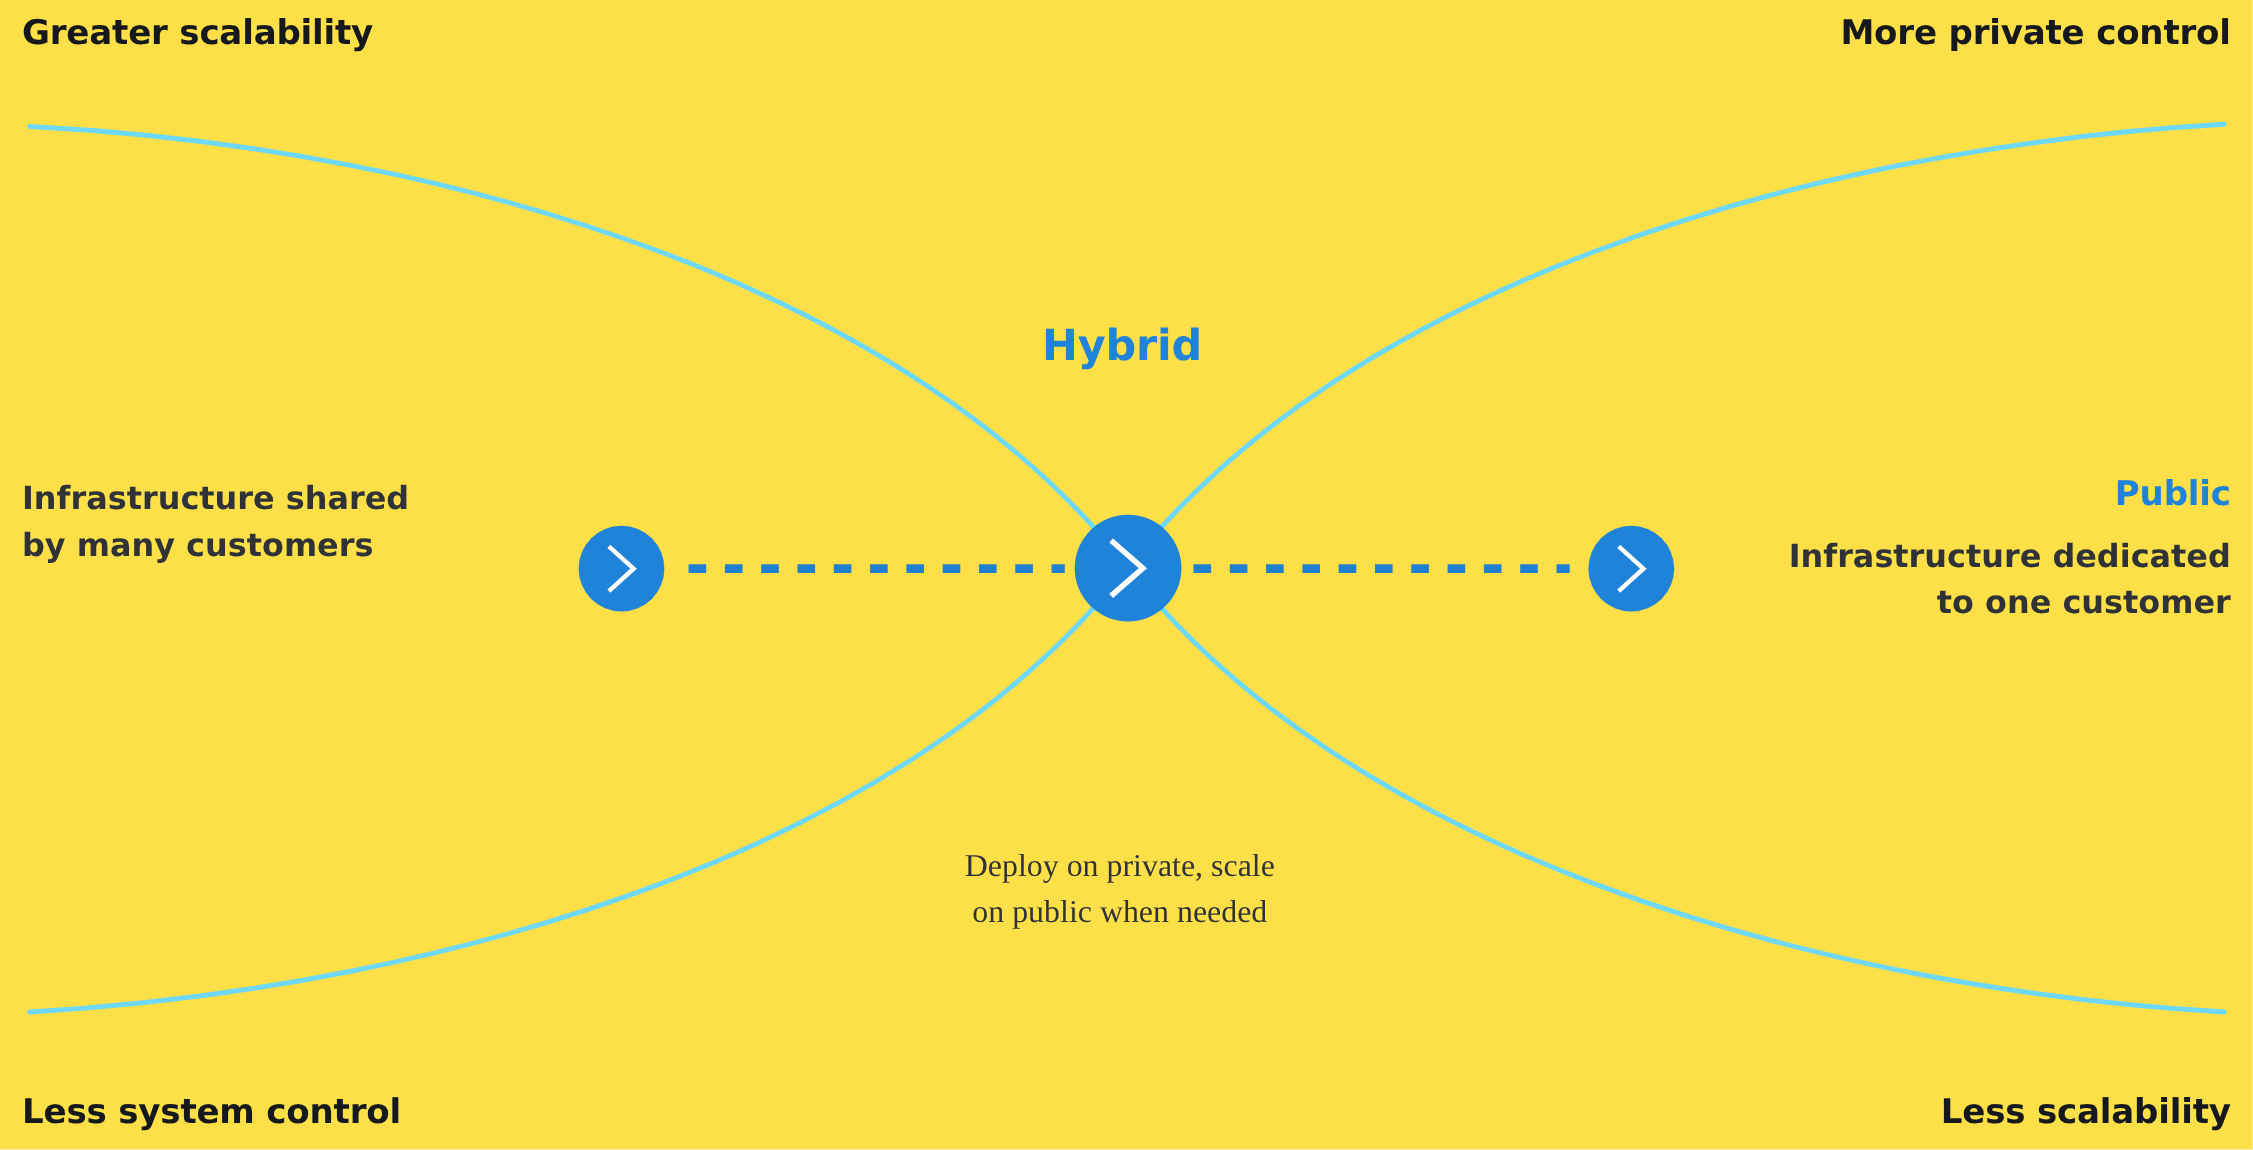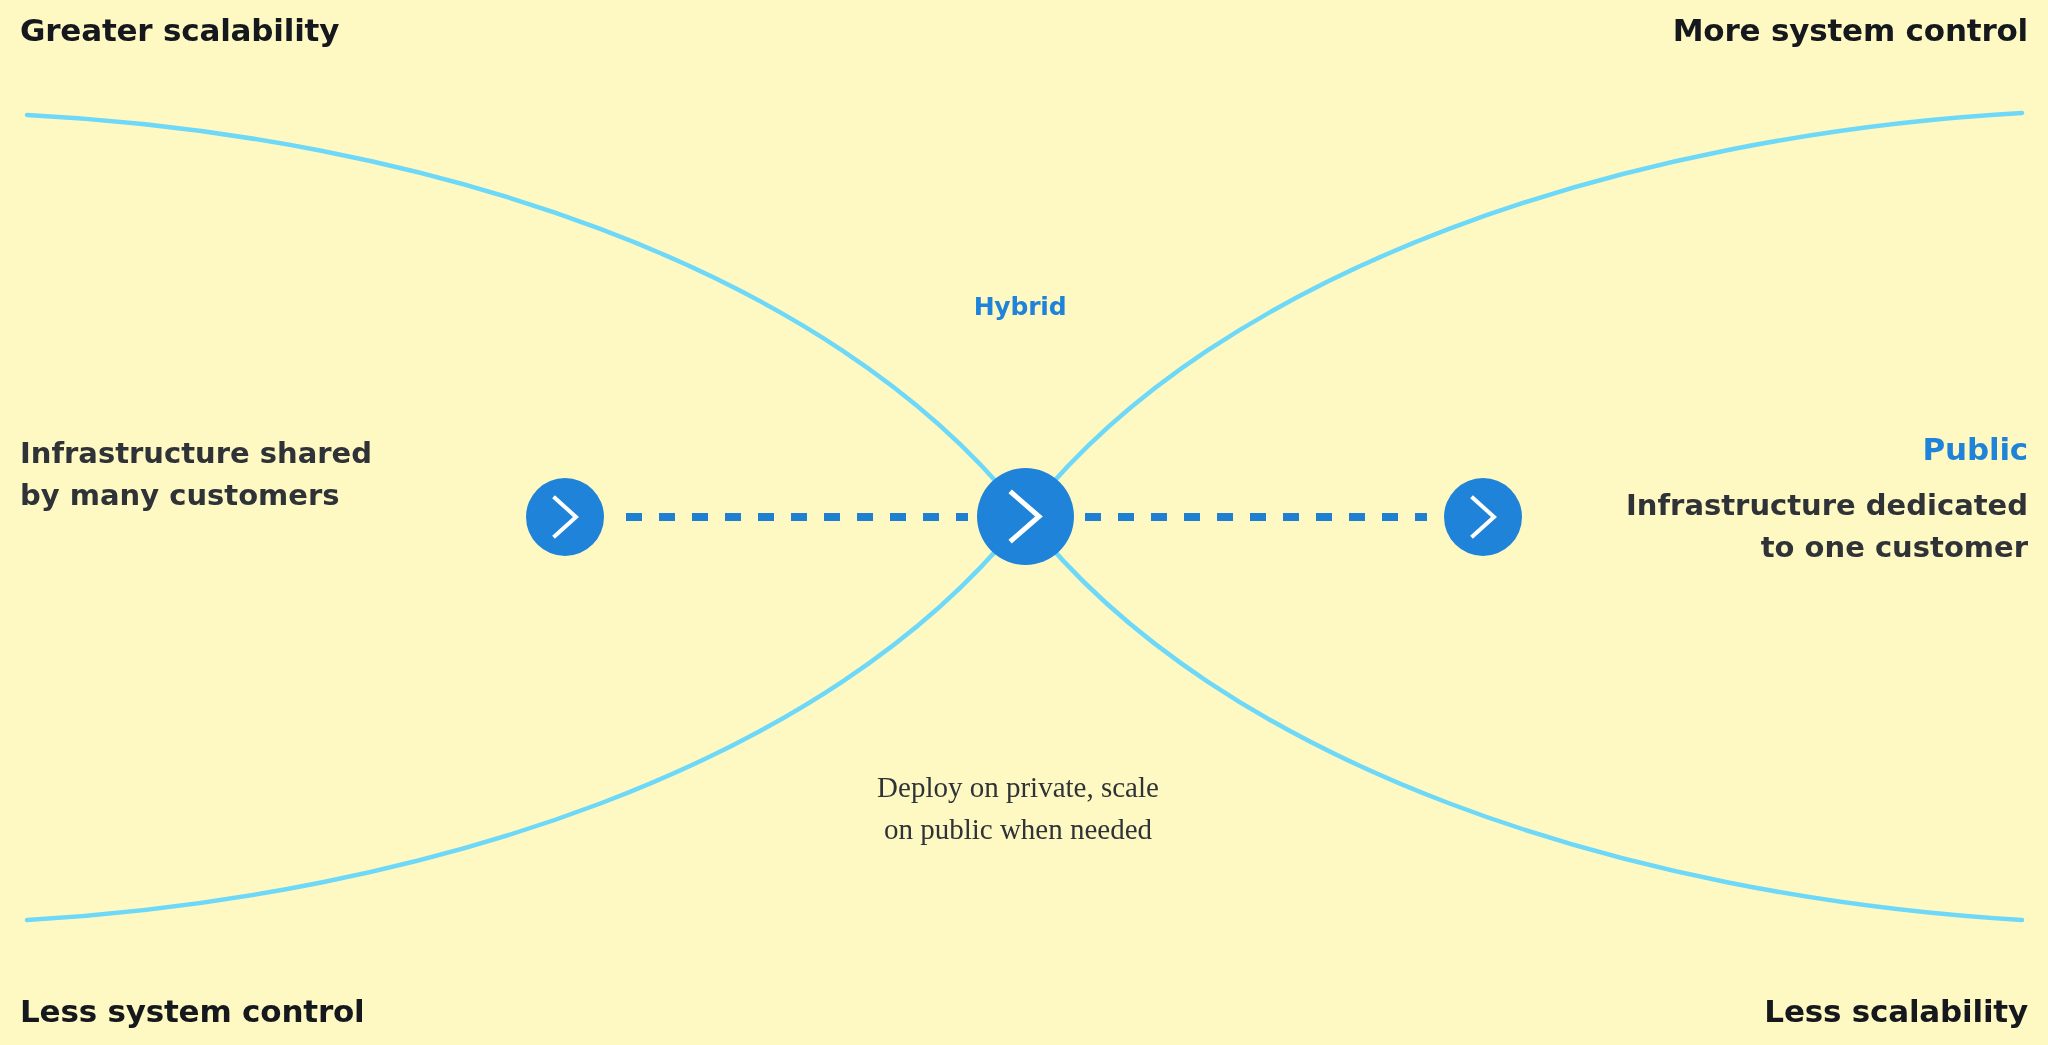--- a/index.html
+++ b/index.html
@@ -8,21 +8,21 @@
     padding: 0;
     background: #ffffff;
   }
   body {
     font-family: "DejaVu Sans", sans-serif;
   }
   #stage {
     position: relative;
     width: 2048px;
     height: 1045px;
-    background: #fef9c3;
+    background: #fde047;
     overflow: hidden;
   }
   .curves {
     position: absolute;
     left: 0;
     top: 0;
     width: 2048px;
     height: 1045px;
     pointer-events: none;
   }
@@ -64,21 +64,21 @@
   }
   .side-desc div { white-space: nowrap; }
 
   .hybrid-title {
     position: absolute;
     left: 0;
     right: 0;
     top: 292px;
     text-align: center;
     font-weight: bold;
-    font-size: 25px;
+    font-size: 39px;
     color: #1f83d9;
     letter-spacing: -0.2px;
   }
   .hybrid-title span { position: relative; left: -4px; }
 
   .hybrid-caption {
     position: absolute;
     left: 0;
     right: 0;
     top: 766px;
@@ -113,21 +113,21 @@
     <path d="M 27 115 C 420 135, 830 265, 1025 516 C 1220 767, 1630 897, 2022 920" fill="none" stroke="#6ed8f8" stroke-width="4.5" stroke-linecap="round"></path>
 
     <path d="M 27 920 C 420 897, 830 767, 1025 516 C 1220 265, 1630 135, 2022 113" fill="none" stroke="#6ed8f8" stroke-width="4.5" stroke-linecap="round"></path>
 
     <line x1="626" y1="517" x2="968" y2="517" stroke="#1f7fd1" stroke-width="8" stroke-dasharray="16 17"></line>
 
     <line x1="1085" y1="517" x2="1427" y2="517" stroke="#1f7fd1" stroke-width="8" stroke-dasharray="16 17"></line>
   </svg>
 
   <div class="corner corner-tl">Greater scalability</div>
-  <div class="corner corner-tr">More system control</div>
+  <div class="corner corner-tr">More private control</div>
   <div class="corner corner-bl">Less system control</div>
   <div class="corner corner-br">Less scalability</div>
 
   <div class="side side-left">
     <div class="side-desc">
       <div>Infrastructure shared</div>
       <div>by many customers</div>
     </div>
   </div>
 

